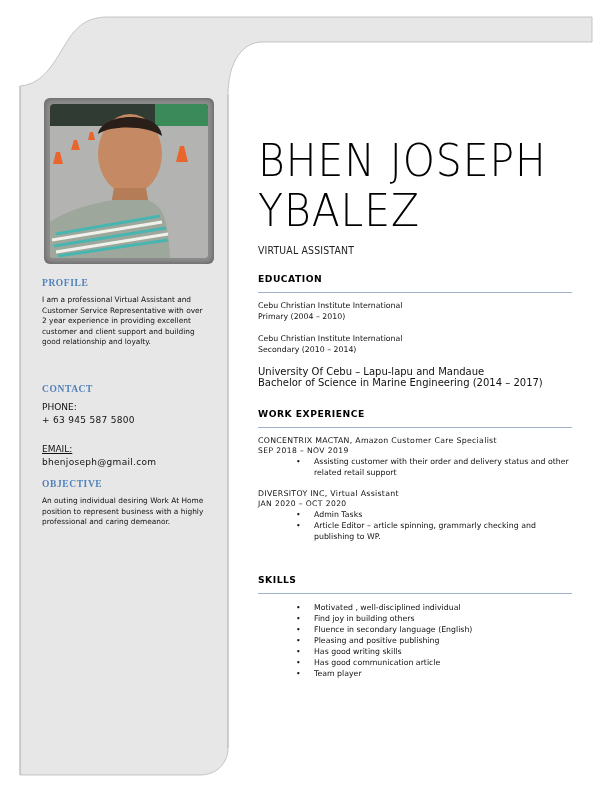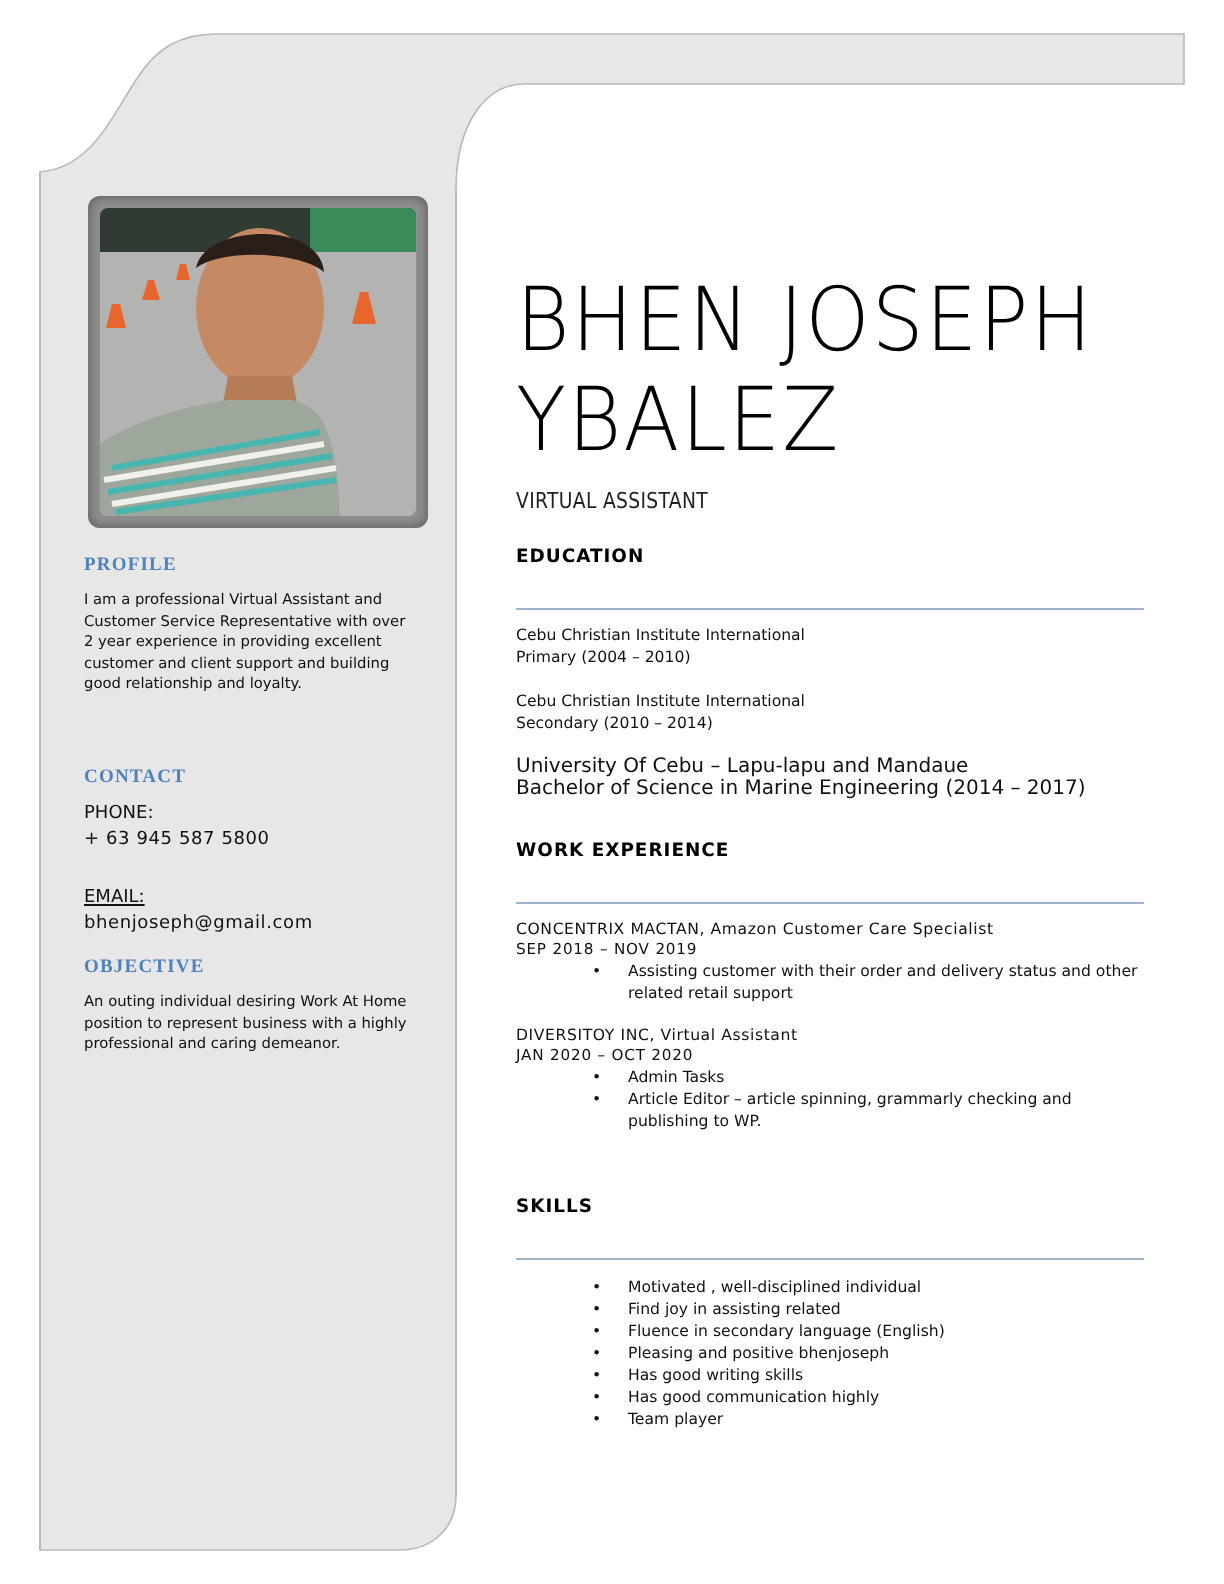--- a/index.html
+++ b/index.html
@@ -35,21 +35,21 @@
     }
     .name {
       font-family: "DejaVu Sans", sans-serif; font-weight: 200;
       font-size: 44px; line-height: 50px; letter-spacing: 1px; color: #000;
       margin: 0; white-space: nowrap;
       transform: scaleX(0.93); transform-origin: left;
     }
     .role { font-size: 11px; margin: 8px 0 0 0; color: #222; letter-spacing: 0.2px; transform: scaleX(0.85); transform-origin: left; }
     .sec-heading {
       font-weight: bold; font-size: 9.2px; color: #000; letter-spacing: 0.5px;
-      padding-bottom: 20px; border-bottom: 1px solid #9db3cc; margin: 0;
+      padding-bottom: 8px; border-bottom: 1px solid #9db3cc; margin: 0;
     }
     .edu-item { font-size: 7.8px; line-height: 11px; margin: 0 0 11px 0; color: #111; }
     .job-title { font-size: 7.8px; line-height: 11px; margin: 0; letter-spacing: 0.3px; }
     .job-dates { font-size: 7.6px; line-height: 10px; margin: 0; letter-spacing: 0.4px; }
     ul.bullets { margin: 0; padding: 0 0 0 56px; list-style: none; }
     ul.bullets li { position: relative; font-size: 7.8px; line-height: 11px; color: #111; }
     ul.bullets li::before { content: "•"; position: absolute; left: -18px; }
     .skills-list li { line-height: 11px; }
   </style>
 </head>
@@ -143,21 +143,21 @@
         <li>Article Editor – article spinning, grammarly checking and publishing to WP.</li>
       </ul>
     </div>
   </section>
 
   <section style="margin-top:32px;">
     <h2 class="sec-heading">SKILLS</h2>
     <div style="height:8px"></div>
     <ul class="bullets skills-list">
       <li>Motivated , well-disciplined individual</li>
-      <li>Find joy in assisting related</li>
+      <li>Find joy in building others</li>
       <li>Fluence in secondary language (English)</li>
-      <li>Pleasing and positive bhenjoseph</li>
+      <li>Pleasing and positive publishing</li>
       <li>Has good writing skills</li>
-      <li>Has good communication highly</li>
+      <li>Has good communication article</li>
       <li>Team player</li>
     </ul>
   </section>
 </div>
 
 </body></html>

